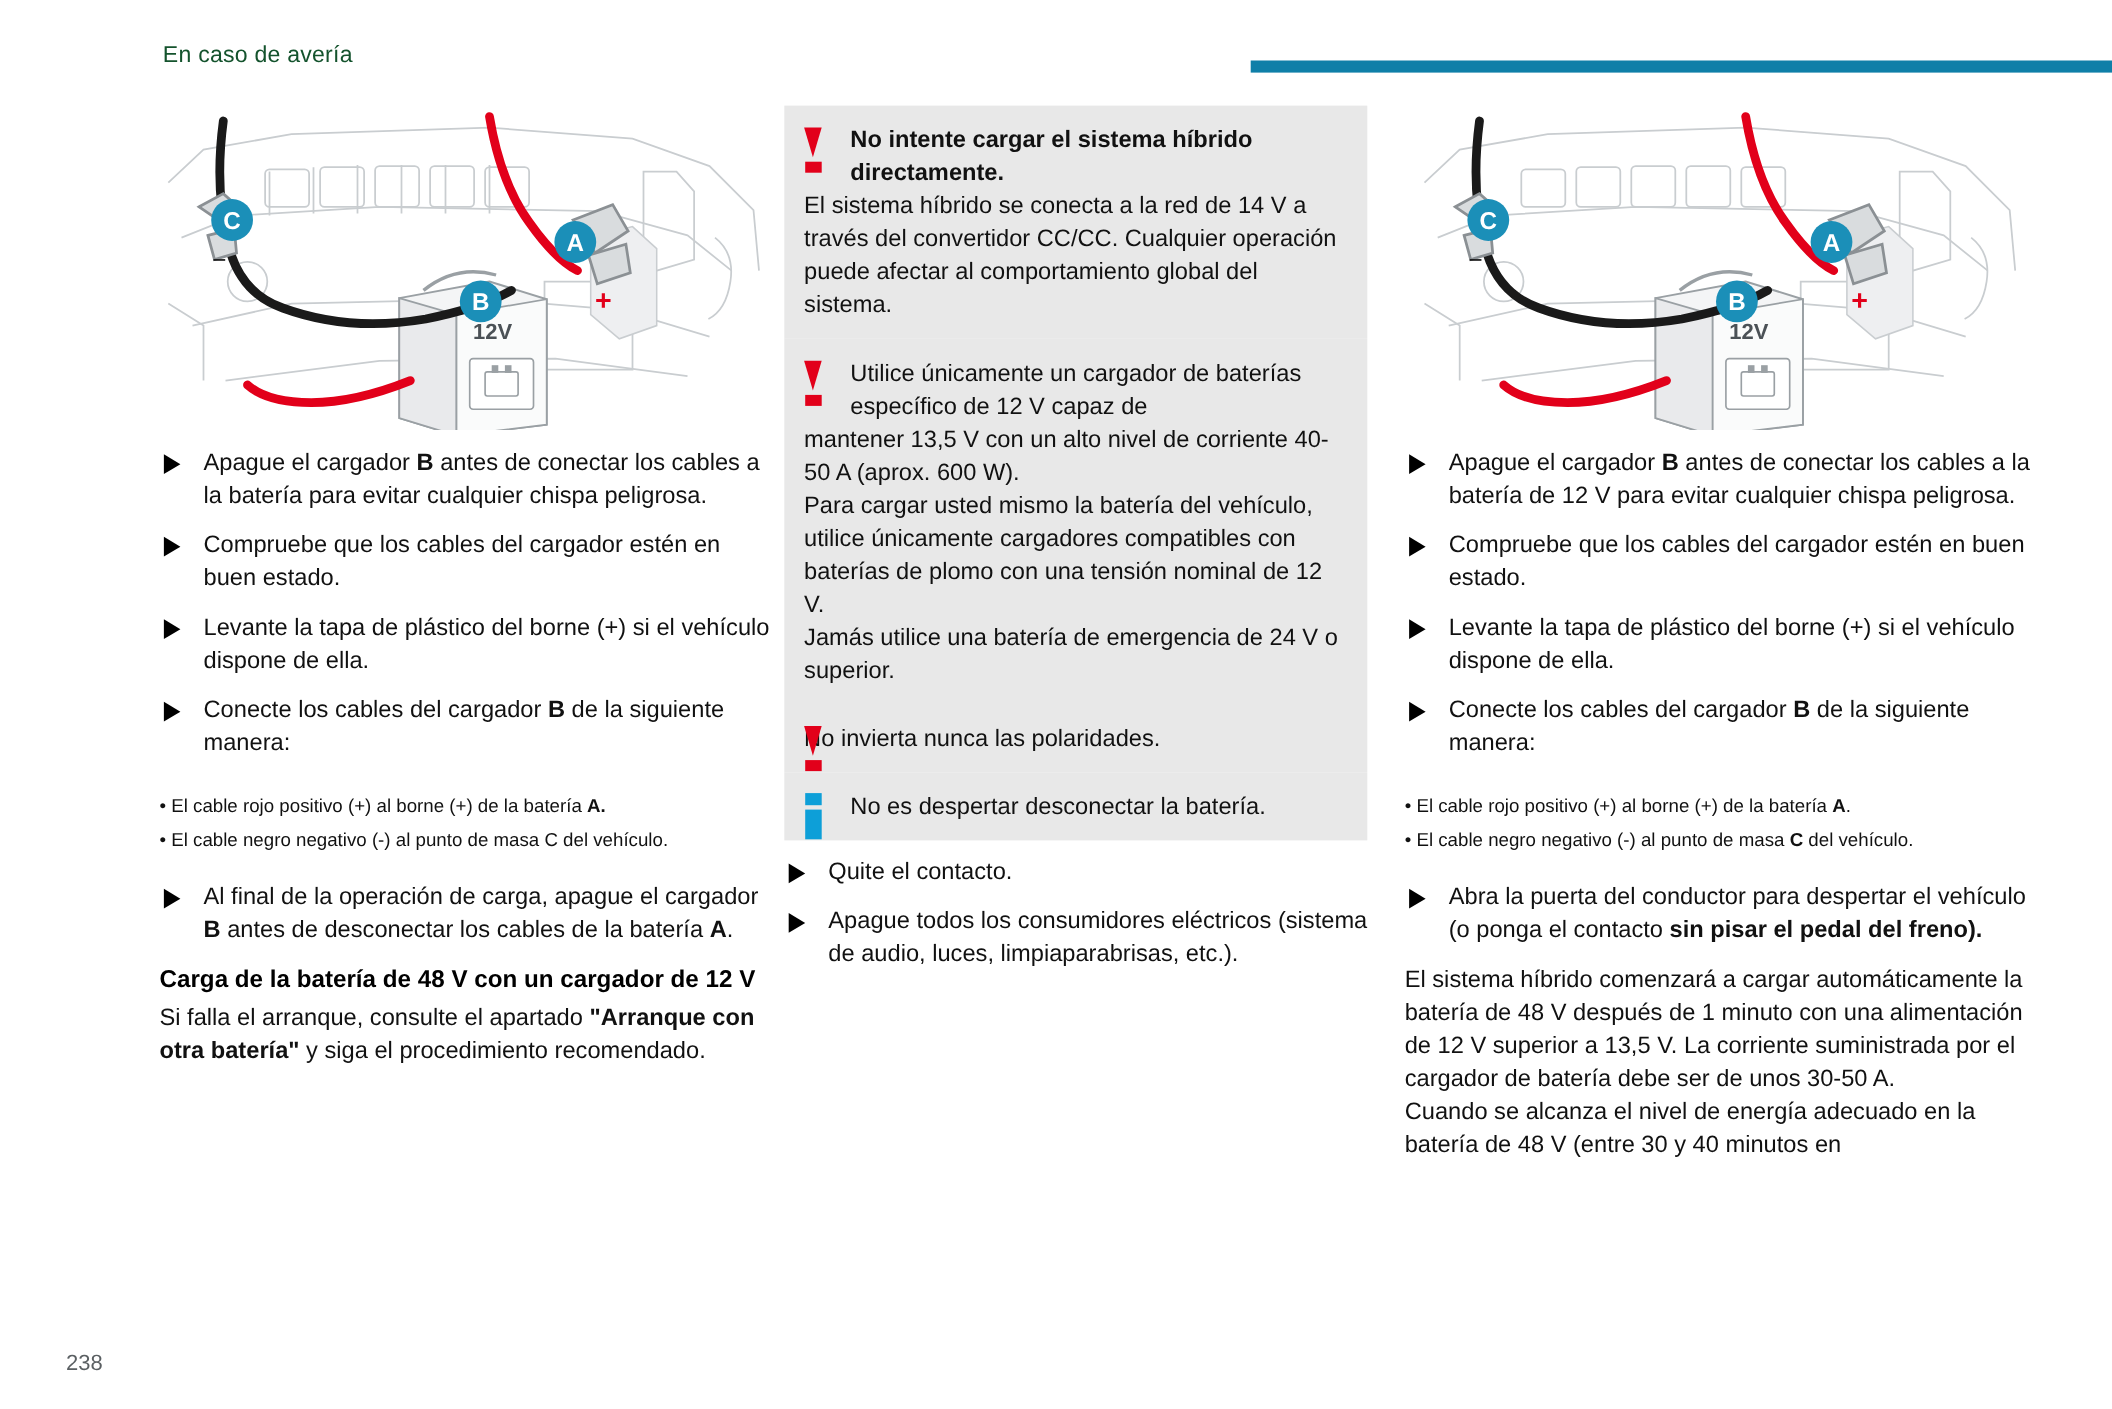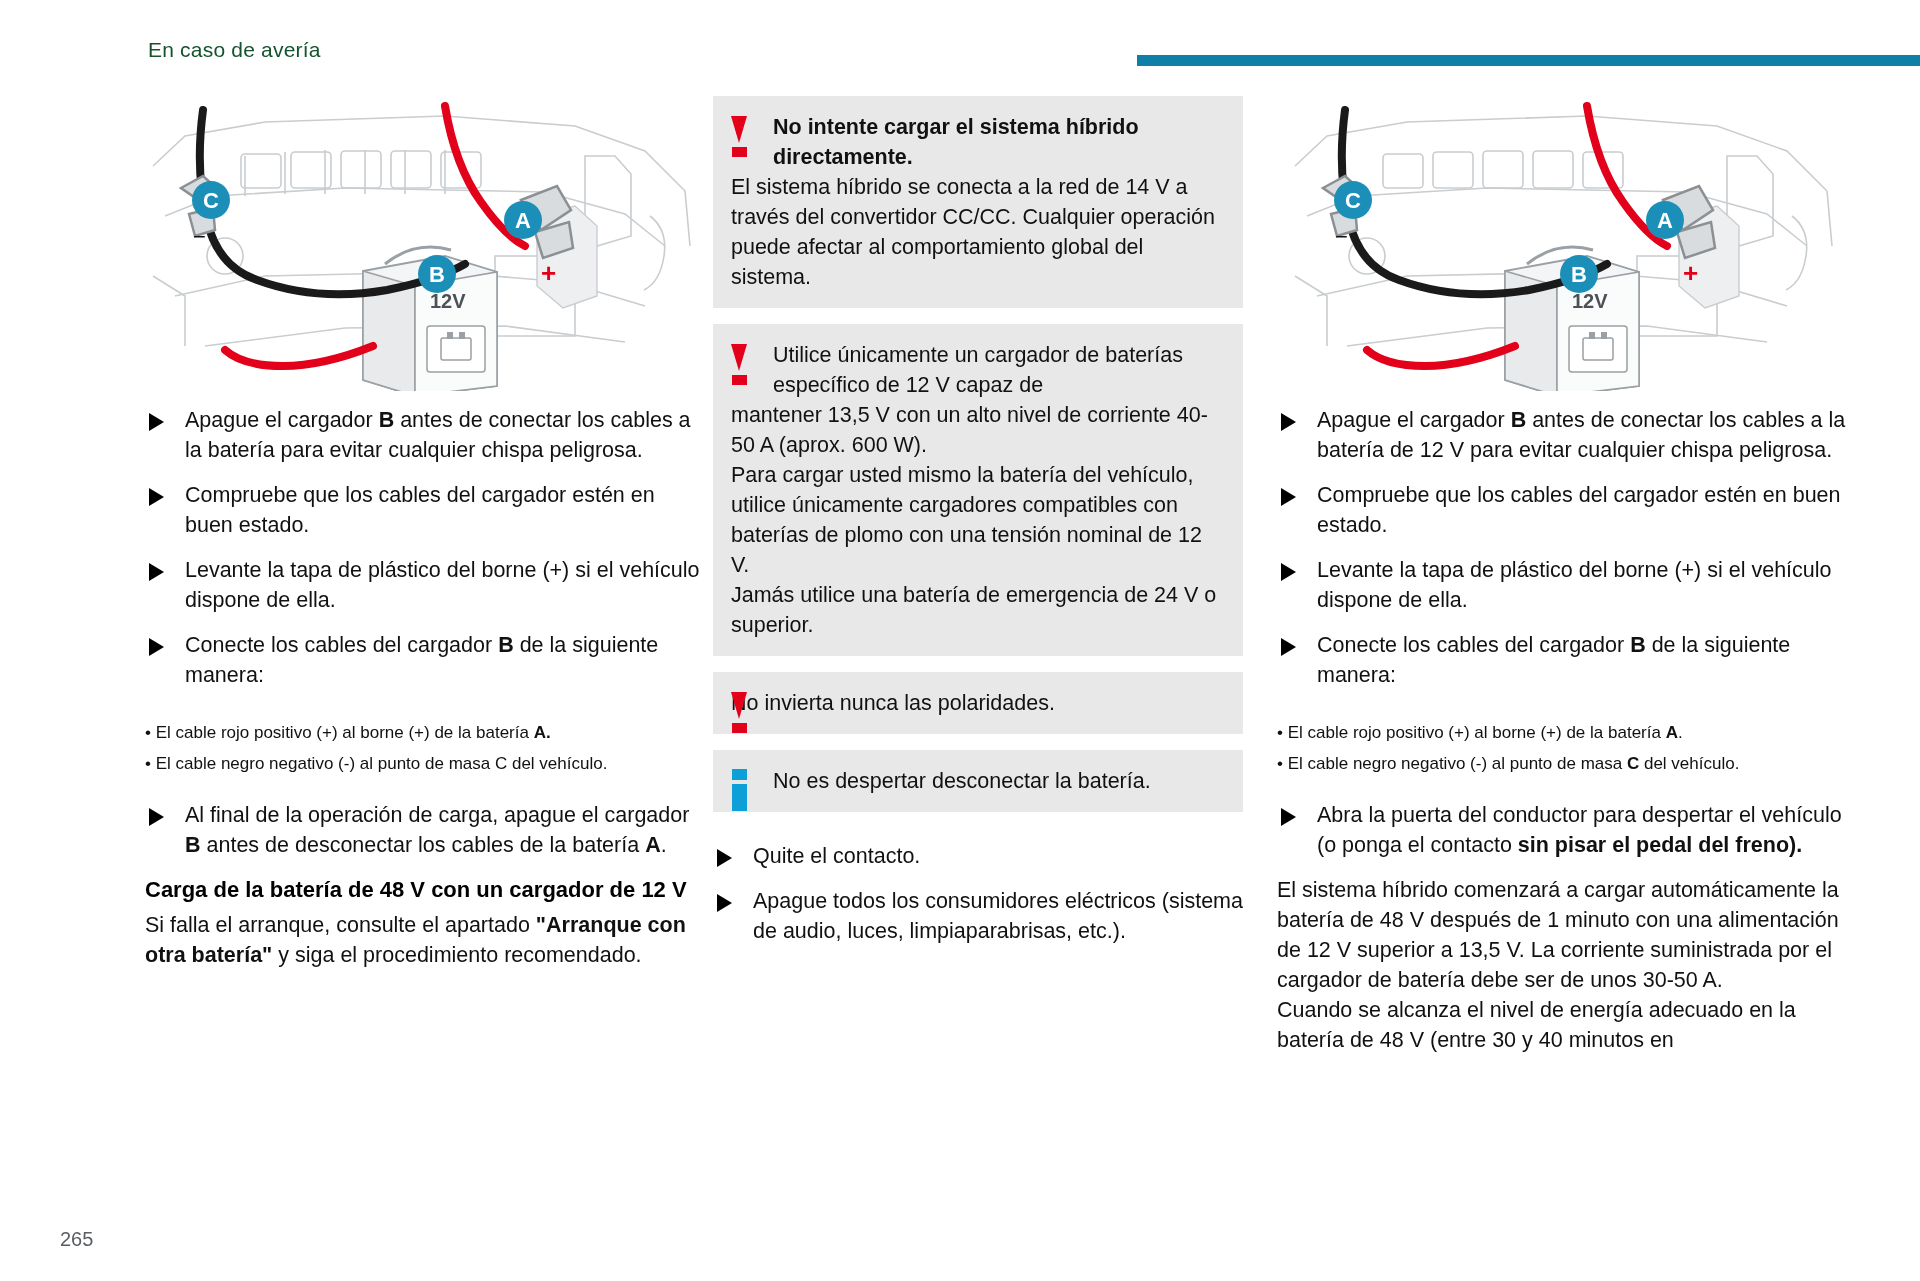--- a/index.html
+++ b/index.html
@@ -57,21 +57,20 @@
   .sec-head {
     font-size: 22px; line-height: 30px; font-weight: bold; color: #000;
     margin-top: 13px; margin-bottom: 5px;
   }
   b, strong { font-weight: bold; }
 
   
   .notice {
     position: relative; background: #e8e8e8;
     padding: 16px 26px 16px 18px;
-    margin-bottom: 16px;
     font-size: 21.5px; line-height: 30px; color: #111;
   }
   .notice .ntext { padding-left: 42px; }
   .notice .ntext .cont { margin-left: -42px; }
   .icon-warn {
     position: absolute; left: 18px; top: 20px;
     width: 17px; height: 40px;
   }
   .icon-warn .bar {
     position: absolute; left: 0; top: 0; width: 0; height: 0;
@@ -354,14 +353,14 @@
       <div class="spacer-md"></div>
       <div class="arrow-item">
         <span class="tri"></span>
         <span>Abra la puerta del conductor para despertar el vehículo (o ponga el contacto <b>sin pisar el pedal del freno).</b></span>
       </div>
     </div>
 
     <div class="para">El sistema híbrido comenzará a cargar automáticamente la batería de 48 V después de 1 minuto con una alimentación de 12 V superior a 13,5 V. La corriente suministrada por el cargador de batería debe ser de unos 30-50 A.<br>Cuando se alcanza el nivel de energía adecuado en la batería de 48 V (entre 30 y 40 minutos en</div>
   </div>
 
-  <div class="folio">265</div>
+  <div class="folio">238</div>
 </div>
 
 </body></html>

